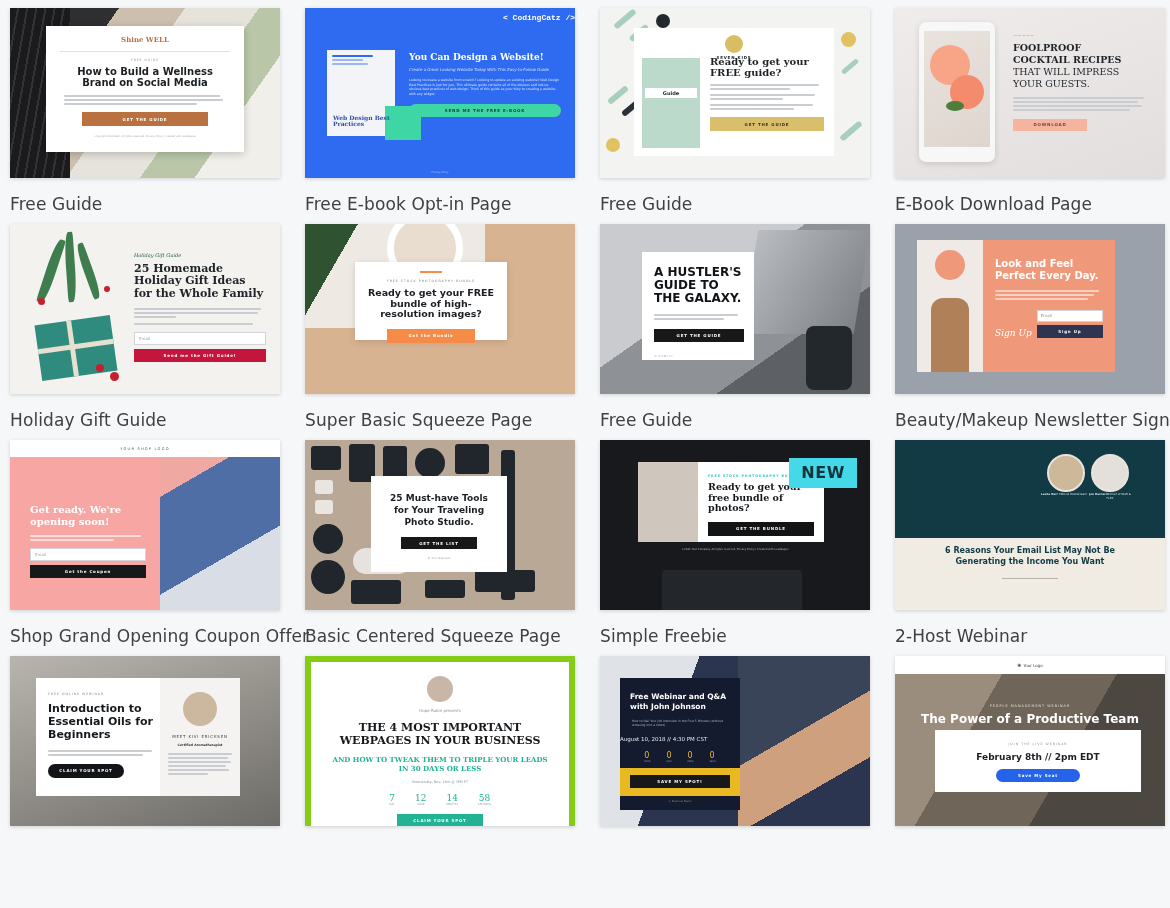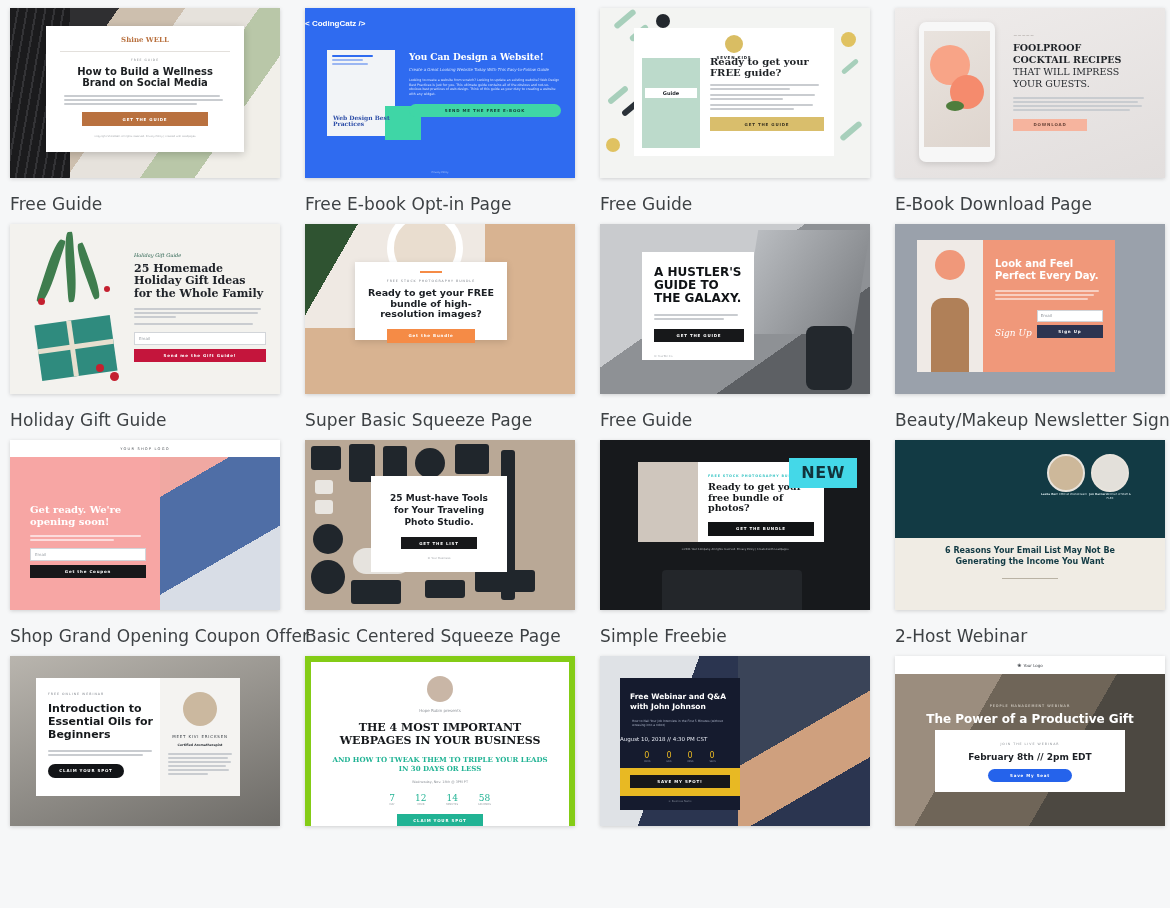--- a/index.html
+++ b/index.html
@@ -109,21 +109,21 @@
   
   .t14{background:#84cc16;}
   .t14 .card-in{left:6px;top:6px;right:6px;bottom:0;background:#fff;}
   
   .t15{background:linear-gradient(110deg,#dfe2e6 0 30%,#2b3550 30% 62%,#5c6878 62%);}
   .t15 .card-in{left:20px;top:22px;width:120px;height:118px;background:#151b2e;}
   .t15 .gold{position:absolute;left:20px;top:112px;width:120px;height:28px;background:#e8b923;}
   
   .t16{background:#8e8173;}
   .t16 .top{position:absolute;left:0;right:0;top:0;height:18px;background:#fff;}
-  .t16 .card-in{left:40px;top:74px;width:190px;height:62px;background:#fff;}
+  .t16 .card-in{left:40px;top:74px;width:206px;height:62px;background:#fff;}
 </style>
 </head>
 <body>
 
 <div class="gallery">
 
   <div class="card">
     <div class="thumb-wrap">
       <div class="tp t1">
         <div class="laptop"></div>
@@ -143,21 +143,21 @@
           </div>
         </div>
       </div>
     </div>
     <div class="card-label">Free Guide</div>
   </div>
 
   <div class="card">
     <div class="thumb-wrap">
       <div class="tp t2">
-        <div style="text-align:left;padding-top:11px;font-size:8px;font-weight:bold;color:#fff;font-family:Liberation Sans, sans-serif">&lt; CodingCatz /&gt;</div>
+        <div style="text-align:right;padding-top:5px;font-size:8px;font-weight:bold;color:#fff;font-family:Liberation Mono, monospace">&lt; CodingCatz /&gt;</div>
         <div class="book">
           <div style="padding:5px">
             <div class="body-ln" style="width:70%;background:#2f6bf0"></div>
             <div class="body-ln" style="width:54%;background:#9bb6f2"></div>
             <div class="body-ln" style="width:62%;background:#9bb6f2"></div>
           </div>
           <div class="bookteal"></div>
           <div style="position:absolute;left:6px;bottom:8px;font-size:6px;font-weight:bold;color:#2f4fa8;font-family:'DejaVu Serif',serif;line-height:1.1">Web Design Best Practices</div>
         </div>
         <div style="position:absolute;left:104px;top:44px;right:14px">
@@ -540,21 +540,21 @@
   <div class="card">
     <div class="thumb-wrap">
       <div class="tp t16">
         <div class="top" style="display:flex;align-items:center;justify-content:center;gap:2px">
           <span style="font-size:5px;color:#3d4248">❀</span>
           <span style="font-size:4px;color:#3d4248">Your Logo</span>
         </div>
         <div style="position:absolute;left:0;right:0;top:18px;bottom:0;background:linear-gradient(120deg,#9b8d7e 0 30%,#6f6558 30% 62%,#4c4841 62%)"></div>
         <div style="position:absolute;left:0;right:0;top:48px;text-align:center">
           <div class="eyebrow" style="color:#e4dfd6;font-size:3.4px">PEOPLE MANAGEMENT WEBINAR</div>
-          <div class="ttl" style="font-size:12px;color:#fff;margin-top:5px">The Power of a Productive Gift</div>
+          <div class="ttl" style="font-size:12px;color:#fff;margin-top:5px">The Power of a Productive Team</div>
         </div>
         <div class="card-in" style="position:absolute;text-align:center">
           <div class="eyebrow" style="color:#8a8f95;font-size:3.2px;margin-top:12px">JOIN THE LIVE WEBINAR</div>
           <div class="ttl" style="font-size:9px;color:#1b1f24;margin-top:6px">February 8th // 2pm EDT</div>
           <div class="btn" style="background:#2563eb;height:13px;border-radius:7px;margin:7px auto 0;width:84px;text-transform:none">Save My Seat</div>
         </div>
       </div>
     </div>
     <div class="card-label"></div>
   </div>

